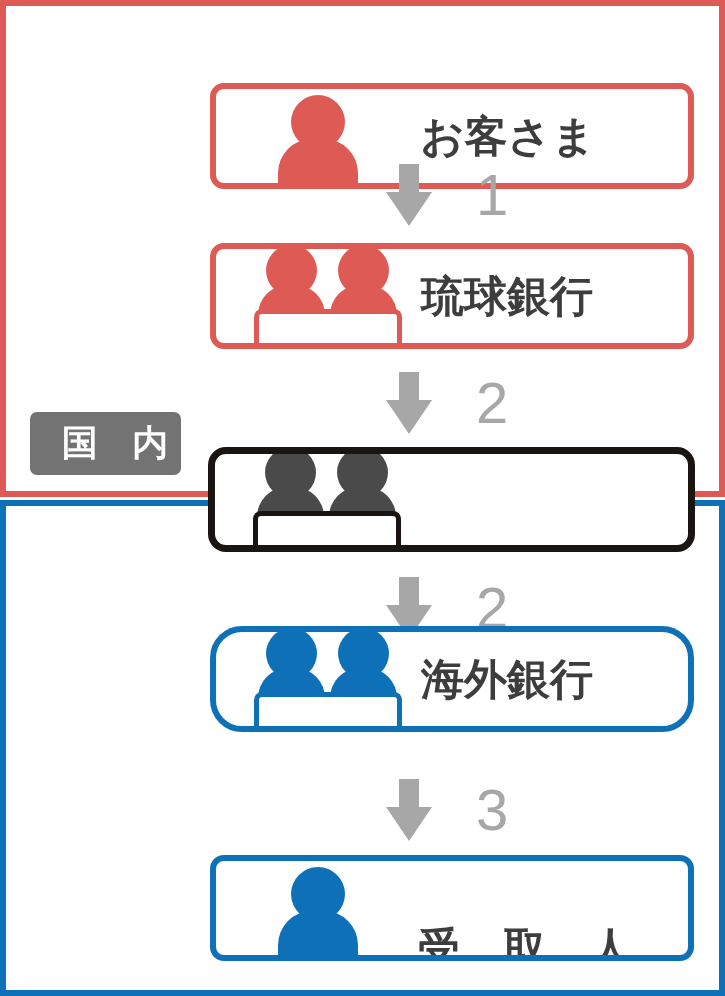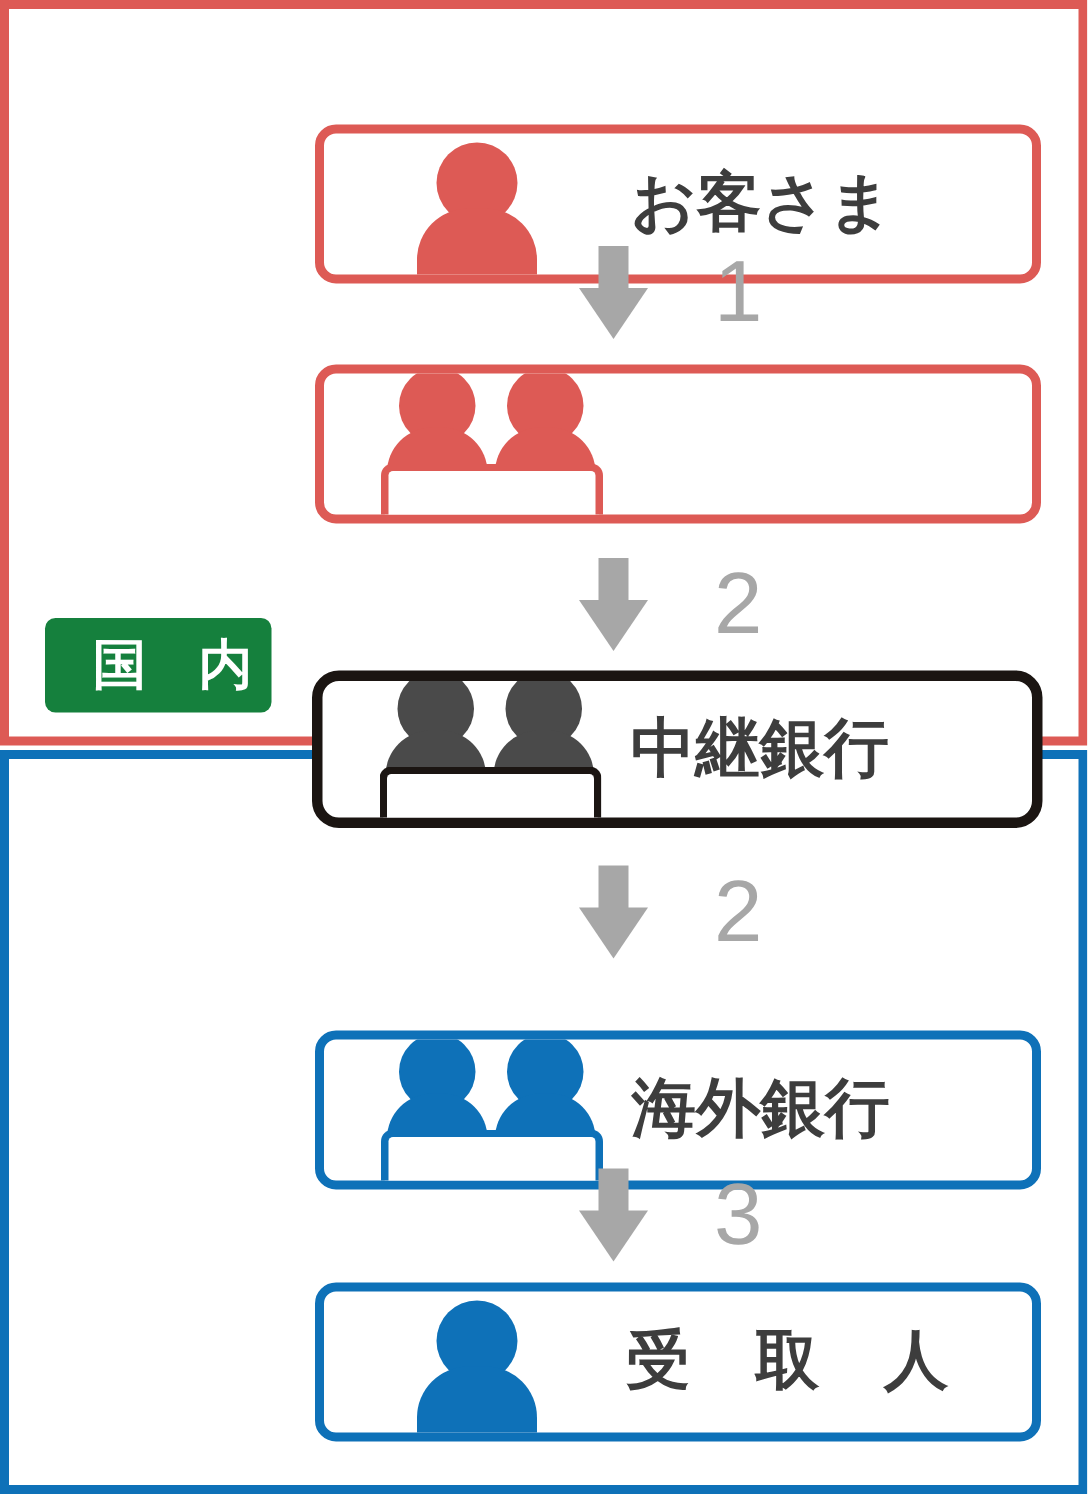--- a/index.html
+++ b/index.html
@@ -53,21 +53,21 @@
     font-weight: bold;
     letter-spacing: 11px;
     text-indent: 11px;
     height: 63px;
     width: 151px;
     font-family: "DejaVu Sans", "Liberation Sans", sans-serif;
   }
   .badge-domestic {
     left: 30px;
     top: 412px;
-    background: #15803d;
+    background: #737373;
     padding-left: 19px;
   }
   .badge-overseas {
     left: 30px;
     top: 527px;
     background: #0e71b8;
   }
 
   
   .node {
@@ -89,21 +89,21 @@
     left: 50%;
     top: 50%;
     transform: translate(-18%, -50%);
     font-size: 43px;
     font-weight: bold;
     color: #3d3d3d;
     white-space: nowrap;
     font-family: "DejaVu Sans", "Liberation Sans", sans-serif;
     line-height: 1;
   }
-  .node-label.spaced { letter-spacing: 14px; text-indent: 14px; }
+  .node-label.spaced { letter-spacing: 14px; text-indent: 14px; margin-top: 40px; }
 
   
   .icon-wrap {
     position: absolute;
     left: 30px;
     bottom: 0;
     width: 170px;
     height: 100%;
   }
   .icon-wrap.single { left: 48px; width: 110px; }
@@ -255,20 +255,21 @@
           <div class="head" style="background:#dd5a55;"></div>
           <div class="body" style="background:#dd5a55;"></div>
         </div>
         <div class="p right">
           <div class="head" style="background:#dd5a55;"></div>
           <div class="body" style="background:#dd5a55;"></div>
         </div>
         <div class="counter" style="border:5px solid #dd5a55; border-bottom:none;"></div>
       </div>
     </div>
+    <div class="node-label">琉球銀行</div>
   </div>
 
   <div class="arrow-group" style="top:368px;">
     <div class="arrow">
       <div class="shaft"></div>
       <div class="headtri"></div>
     </div>
     <div class="arrow-num">2</div>
   </div>
 
@@ -279,32 +280,31 @@
           <div class="head" style="background:#4a4a4a;"></div>
           <div class="body" style="background:#4a4a4a;"></div>
         </div>
         <div class="p right">
           <div class="head" style="background:#4a4a4a;"></div>
           <div class="body" style="background:#4a4a4a;"></div>
         </div>
         <div class="counter" style="border:5px solid #1b1512; border-bottom:none;"></div>
       </div>
     </div>
-    <div class="node-label">中継銀行</div>
   </div>
 
   <div class="arrow-group" style="top:573px;">
     <div class="arrow">
       <div class="shaft"></div>
       <div class="headtri"></div>
     </div>
     <div class="arrow-num">2</div>
   </div>
 
-  <div class="node blue" style="top:687px;">
+  <div class="node blue" style="top:626px;border-radius:32px;">
     <div class="icon-wrap">
       <div class="bank">
         <div class="p left">
           <div class="head" style="background:#0e71b8;"></div>
           <div class="body" style="background:#0e71b8;"></div>
         </div>
         <div class="p right">
           <div class="head" style="background:#0e71b8;"></div>
           <div class="body" style="background:#0e71b8;"></div>
         </div>

